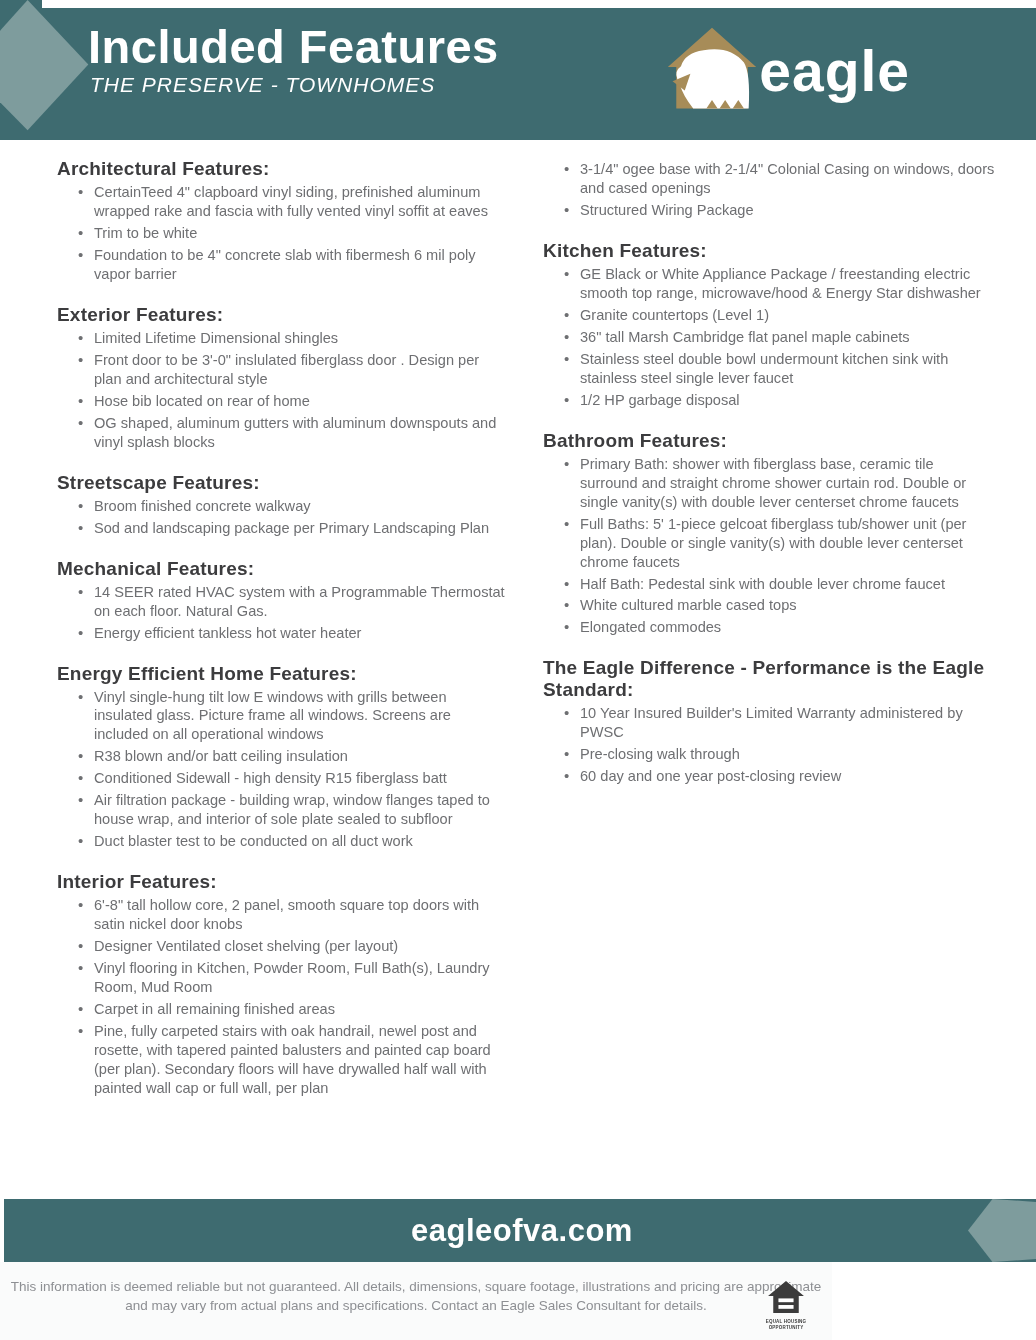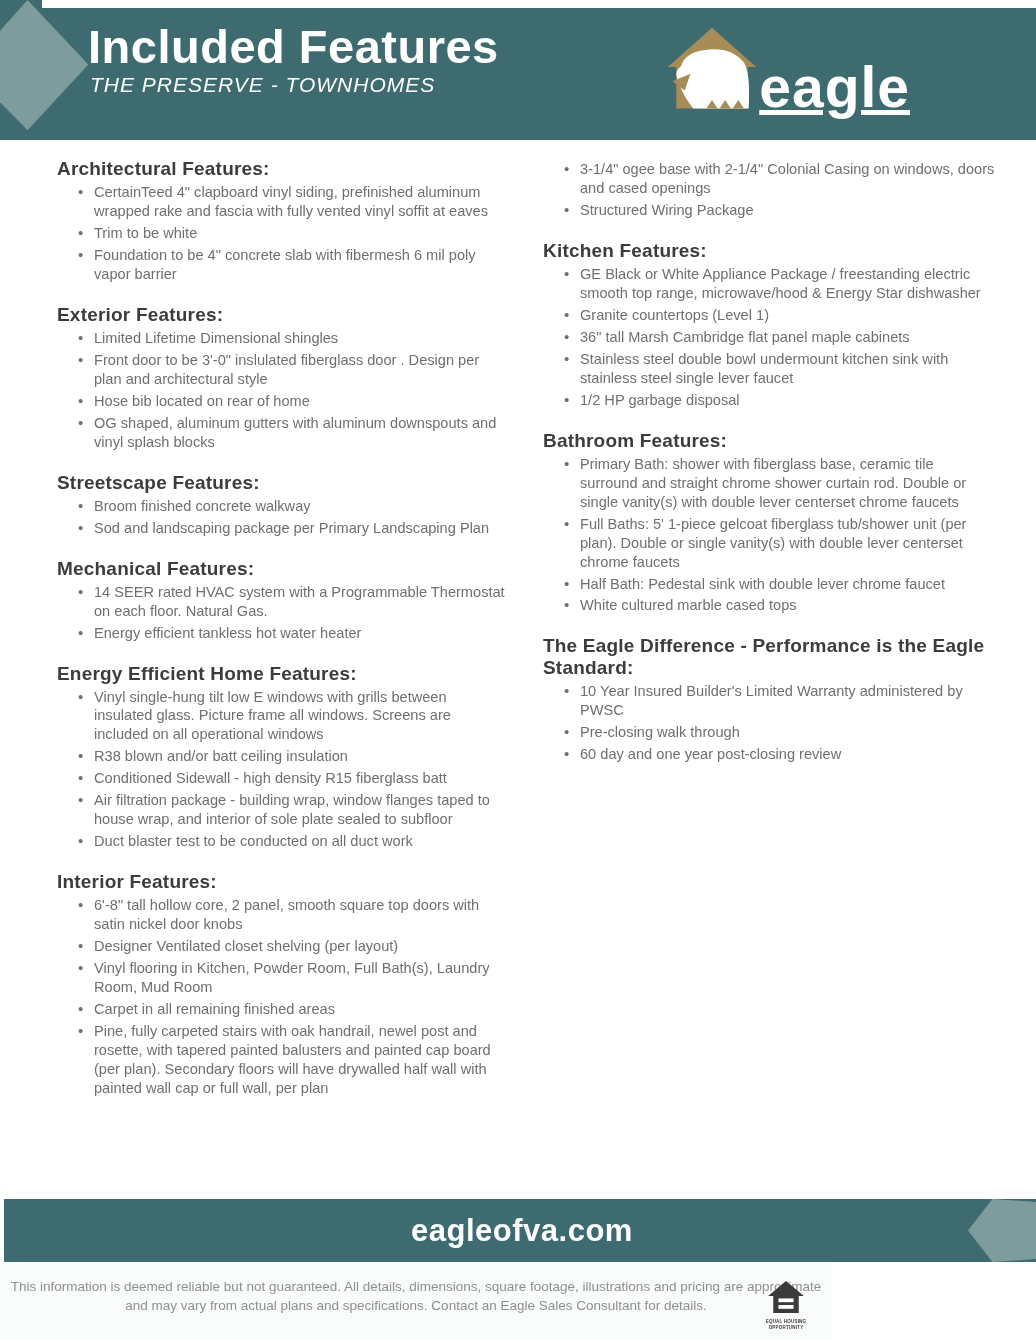--- a/index.html
+++ b/index.html
@@ -16,21 +16,21 @@
   .corner-backer{position:absolute;top:0;left:0;width:42px;height:10px;background:#3e6b70;}
   .chevron-left{
     position:absolute;top:0;left:0;width:92px;height:140px;
     background:#7e9c9d;
     clip-path:polygon(0 22%, 30% 0, 96% 46%, 30% 93%, 0 73%);
   }
   .title-block{position:absolute;left:88px;top:22px;color:#ffffff;}
   .page-title{margin:0;font-size:47px;font-weight:700;letter-spacing:.5px;line-height:1.05;}
   .page-subtitle{margin:2px 0 0 2px;font-size:21px;font-weight:400;letter-spacing:1px;font-style:italic;}
   .logo-block{position:absolute;right:42px;top:24px;display:flex;align-items:center;}
-  .brand-text{color:#ffffff;font-size:57px;font-weight:700;letter-spacing:1px;line-height:1;margin-left:0;position:relative;top:16px;text-decoration:underline;}
+  .brand-text{color:#ffffff;font-size:57px;font-weight:700;letter-spacing:1px;line-height:1;margin-left:0;position:relative;top:0;}
   
   .main{position:absolute;top:158px;left:57px;width:938px;display:flex;gap:34px;}
   .col{width:456px;}
   .col section{margin:0 0 20px 0;}
   .section-heading{
     margin:0 0 3px 0;font-size:19px;font-weight:700;color:#3c3c3e;letter-spacing:.2px;
   }
   .feature-list{list-style:none;margin:2px 0 0 0;padding:0 0 0 20px;}
   .feature-list li{
     position:relative;padding-left:17px;margin:0 0 3px 0;
@@ -160,20 +160,21 @@
             <li>1/2 HP garbage disposal</li>
           </ul>
         </section>
         <section>
           <h2 class="section-heading">Bathroom Features:</h2>
           <ul class="feature-list">
             <li>Primary Bath: shower with fiberglass base, ceramic tile surround and straight chrome shower curtain rod. Double or single vanity(s) with double lever centerset chrome faucets</li>
             <li>Full Baths: 5' 1-piece gelcoat fiberglass tub/shower unit (per plan). Double or single vanity(s) with double lever centerset chrome faucets</li>
             <li>Half Bath: Pedestal sink with double lever chrome faucet</li>
             <li>White cultured marble cased tops</li>
+            <li>Elongated commodes</li>
           </ul>
         </section>
         <section>
           <h2 class="section-heading">The Eagle Difference - Performance is the Eagle Standard:</h2>
           <ul class="feature-list">
             <li>10 Year Insured Builder's Limited Warranty administered by PWSC</li>
             <li>Pre-closing walk through</li>
             <li>60 day and one year post-closing review</li>
           </ul>
         </section>

